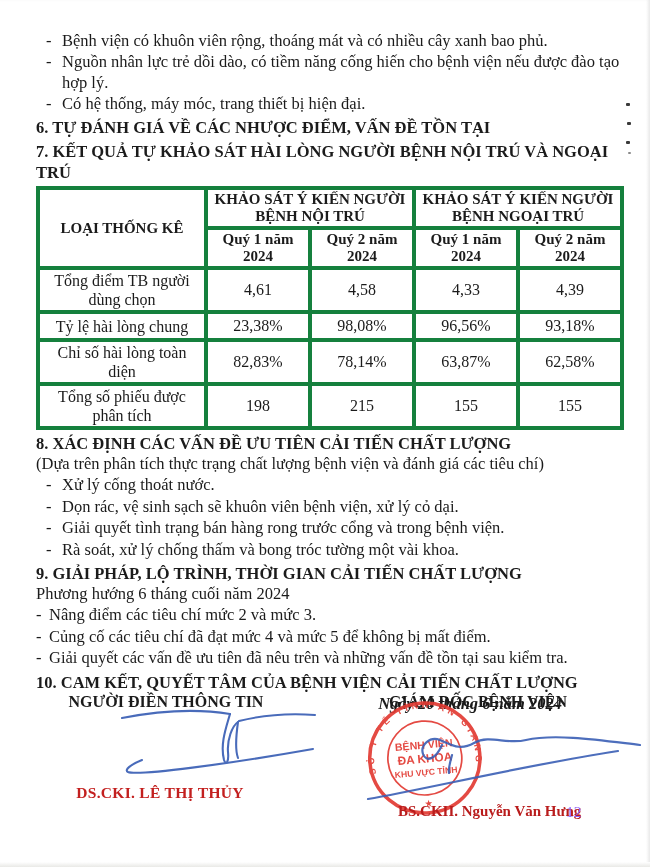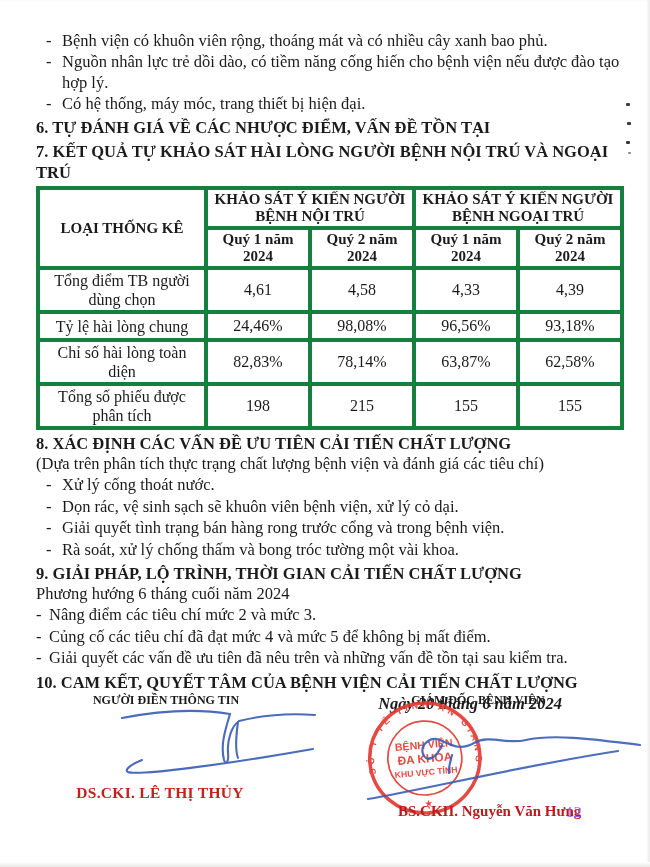--- a/index.html
+++ b/index.html
@@ -33,21 +33,21 @@
   tr.r1{height:42px;} tr.r2{height:28px;margin-left:28px;} tr.r3{height:36px;} tr.r4{height:38px;margin-top:16px;}
   
   .plain{font-size:16.5px;line-height:20px;margin:0;}
   .dash-list.tight li{line-height:21.5px;}
   .dash-list.flush li{padding-left:13px;}
   .dash-list.flush li::before{left:0;}
   
   .date-line{font-weight:bold;font-style:italic;font-size:16.5px;line-height:20px;
     text-align:right;padding-right:58px;margin-top:1px;}
   
-  .sig-role{position:absolute;font-weight:bold;font-size:12px;text-align:center;}
+  .sig-role{position:absolute;font-weight:bold;font-size:16px;text-align:center;}
   .role-left{left:36px;top:693px;width:260px;}
   .role-right{left:358px;top:693px;width:240px;}
   .sig-name-left{position:absolute;left:30px;top:784px;width:260px;text-align:center;
     color:#c3201f;font-weight:bold;font-size:15.5px;letter-spacing:.3px;}
   .sig-name-right{position:absolute;left:398px;top:803px;color:#b91c1c;font-weight:bold;
     font-size:15px;}
   .page-num{position:absolute;left:566px;top:803px;font-size:15.5px;color:#8b5cf6;}
   .stamp-wrap{position:absolute;left:366px;top:699px;transform:rotate(-5deg);}
   .sigsvg{position:absolute;}
   .sig-left-svg{left:108px;top:702px;}
@@ -96,21 +96,21 @@
         </tr>
         <tr class="r1">
           <td class="lbl">Tổng điểm TB người dùng chọn</td>
           <td class="val">4,61</td>
           <td class="val">4,58</td>
           <td class="val">4,33</td>
           <td class="val">4,39</td>
         </tr>
         <tr class="r2">
           <td class="lbl">Tỷ lệ hài lòng chung</td>
-          <td class="val">24,46%</td>
+          <td class="val">23,38%</td>
           <td class="val">98,08%</td>
           <td class="val">96,56%</td>
           <td class="val">93,18%</td>
         </tr>
         <tr class="r3">
           <td class="lbl">Chỉ số hài lòng toàn diện</td>
           <td class="val">82,83%</td>
           <td class="val">78,14%</td>
           <td class="val">63,87%</td>
           <td class="val">62,58%</td>

